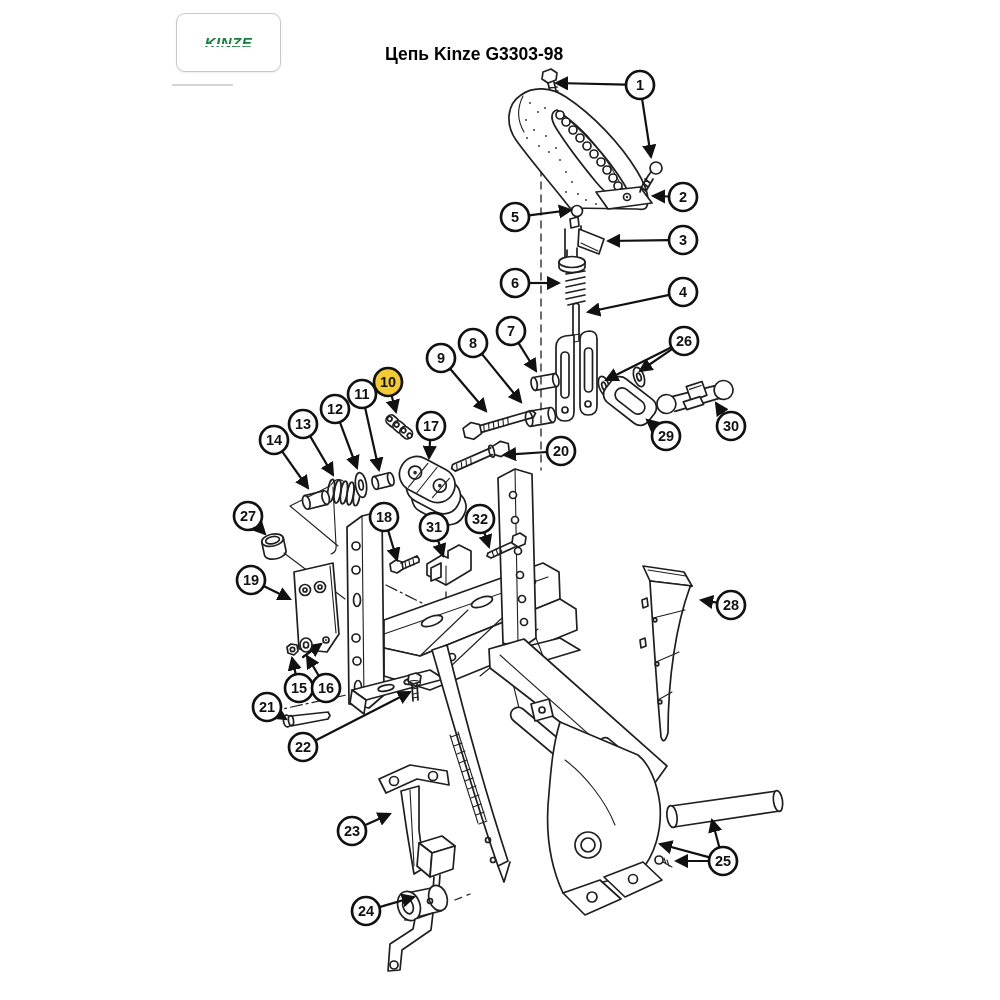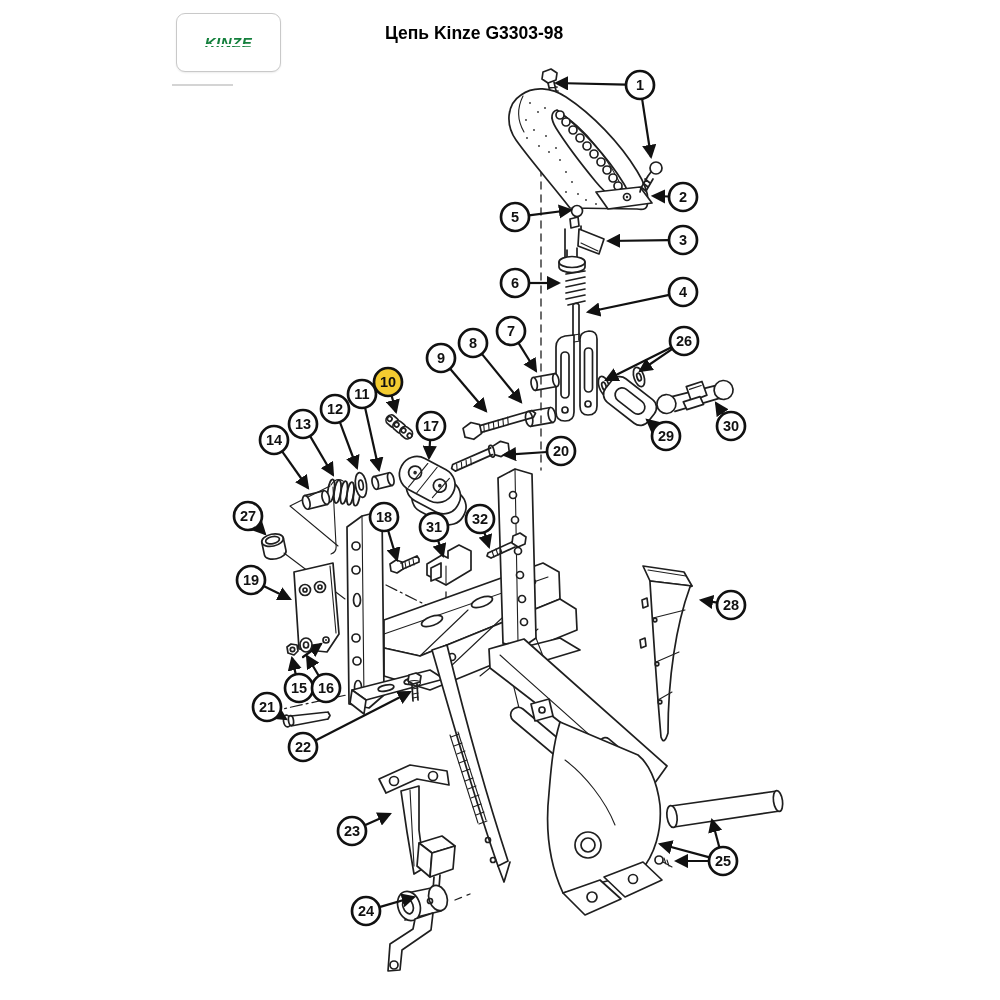--- a/index.html
+++ b/index.html
@@ -5,21 +5,21 @@
   html,body{margin:0;padding:0}
   body{width:1000px;height:1000px;background:#fff;position:relative;overflow:hidden;
        font-family:"Liberation Sans",sans-serif}
   .logo-card{position:absolute;left:176px;top:13px;width:103px;height:57px;background:#fff;
        border:1.5px solid #c9c9c9;border-radius:9px;display:flex;align-items:center;justify-content:center;
        box-shadow:0 1px 2px rgba(0,0,0,.08)}
   .logo-text{color:#15803d;font-style:italic;font-weight:bold;font-size:15px;letter-spacing:.5px;position:relative}
   .logo-text::after{content:"";position:absolute;left:-2px;right:-2px;top:60%;height:1.5px;background:#fff}
   .logo-text::before{content:"";position:absolute;left:-2px;right:-2px;top:76%;height:1.5px;background:#fff}
   .logo-underline{position:absolute;left:172px;top:84px;width:61px;height:2px;background:#d4d4d4}
-  .title{position:absolute;left:385px;top:23px;margin:0;font-size:17.5px;font-weight:bold;color:#000}
+  .title{position:absolute;left:385px;top:44px;margin:0;font-size:17.5px;font-weight:bold;color:#000}
   svg.diagram{position:absolute;left:0;top:0}
   .art{stroke:#1f1f1f;fill:none;stroke-width:1.7;stroke-linecap:round;stroke-linejoin:round}
   .w{fill:#fff}
   .thin{stroke-width:1.1}
   .dot{fill:#2a2a2a;stroke:none}
   .dash{stroke-dasharray:7 6;stroke-width:1.3}
   .dashdot{stroke-dasharray:12 4 2 4;stroke-width:1.2}
   .leader{stroke:#111;stroke-width:2.2;fill:none}
   .callout-circle{fill:#fff;stroke:#111;stroke-width:2.7}
   .callout-num{font-family:"Liberation Sans",sans-serif;font-weight:bold;font-size:14.5px;fill:#111}

